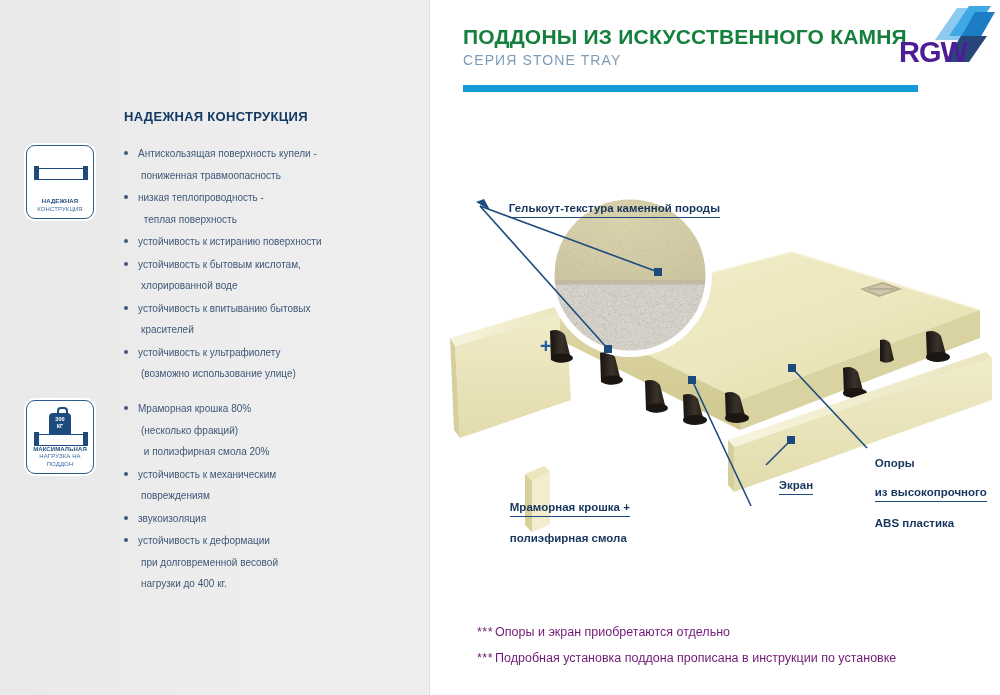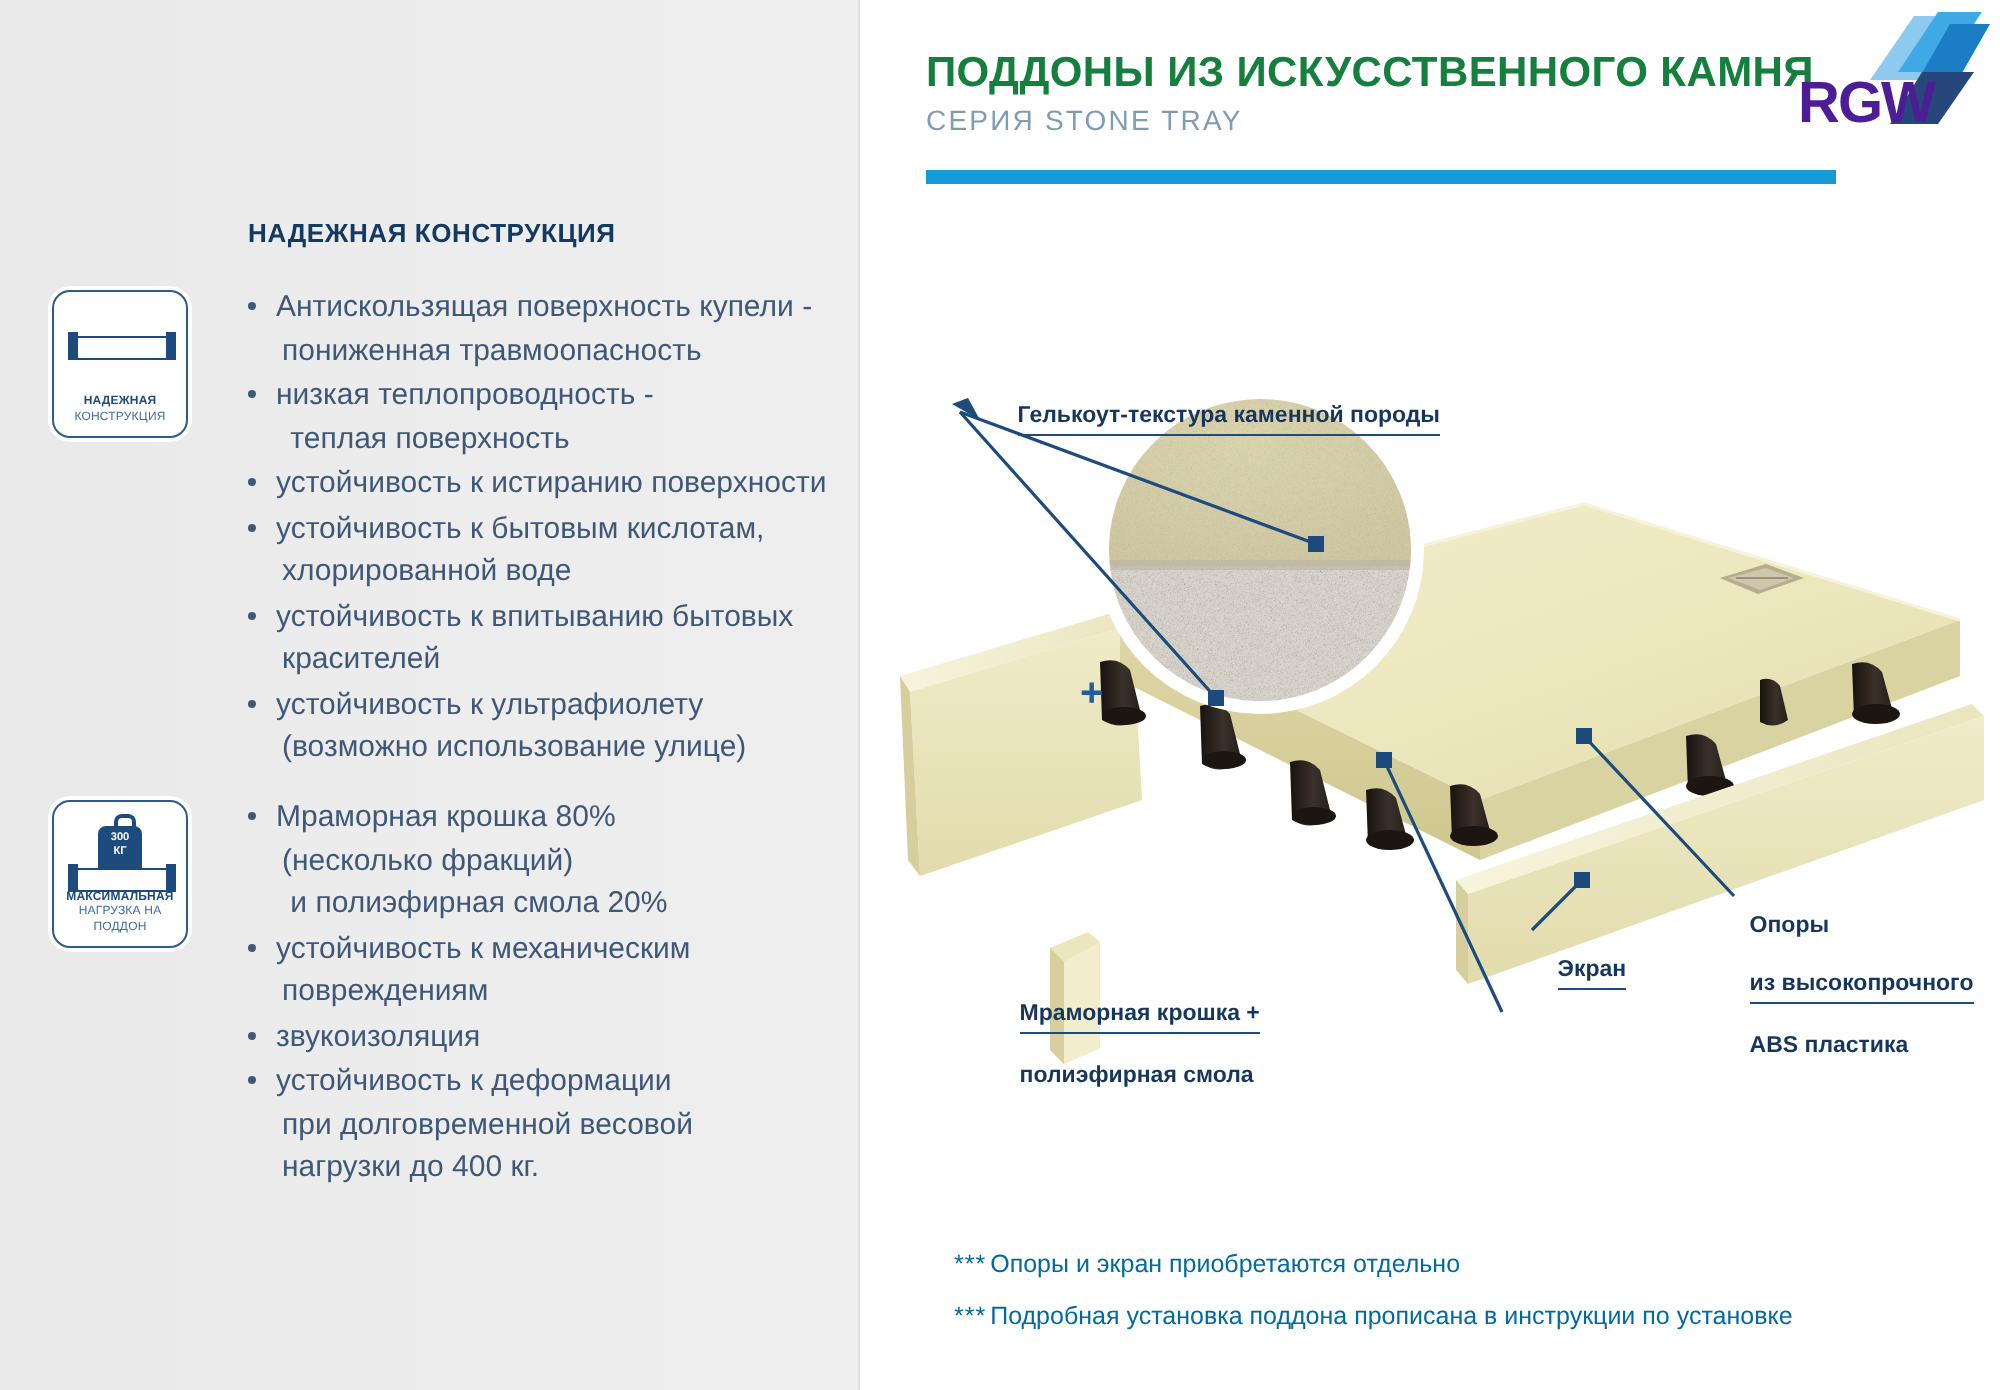--- a/index.html
+++ b/index.html
@@ -26,21 +26,21 @@
     position:absolute;left:124px;top:109px;
     font-size:13px;font-weight:bold;color:#123a63;letter-spacing:.3px;
     white-space:nowrap;
   }
 
   .bullets{position:absolute;left:124px;width:300px;}
   .bullets.b1{top:143px;}
   .bullets.b2{top:398px;}
   .bullet{
     position:relative;padding-left:14px;
-    color:#3f5878;font-size:15px;line-height:21.5px;
+    color:#3f5878;font-size:10px;line-height:21.5px;
     margin-bottom:1px;
   }
   .bullet .dot{
     position:absolute;left:0;top:8px;width:4px;height:4px;border-radius:50%;
     background:#3f5878;
   }
   .bullet .ln{display:block;white-space:pre;}
   .bullet .ln.ind{padding-left:3px;}
 
   
@@ -119,21 +119,21 @@
   }
   .cal .u{border-bottom:1.4px solid #1d4b7e;padding-bottom:1.5px;display:inline-block;}
 
   .cal-gel{left:496px;top:186px;}
   .cal-marble{left:497px;top:485px;}
   .cal-screen{left:766px;top:463px;}
   .cal-abs{left:862px;top:441px;}
 
   
   .note{
-    position:absolute;color:#0369a1;font-size:12.5px;line-height:16px;
+    position:absolute;color:#701a75;font-size:12.5px;line-height:16px;
     white-space:nowrap;
   }
   .note .star{letter-spacing:.5px;margin-right:2px;}
   .note.n1{left:477px;top:624px;}
   .note.n2{left:477px;top:650px;}
 </style>
 </head>
 <body>
 
 <div id="page">

